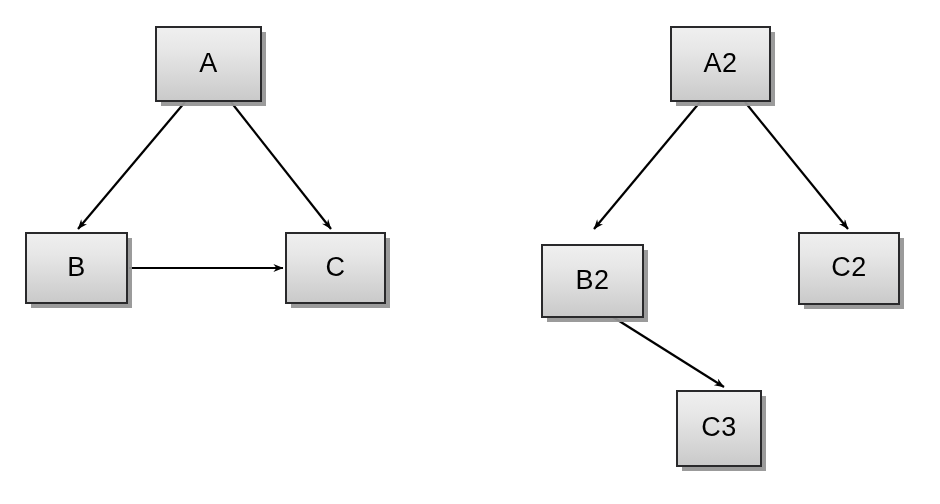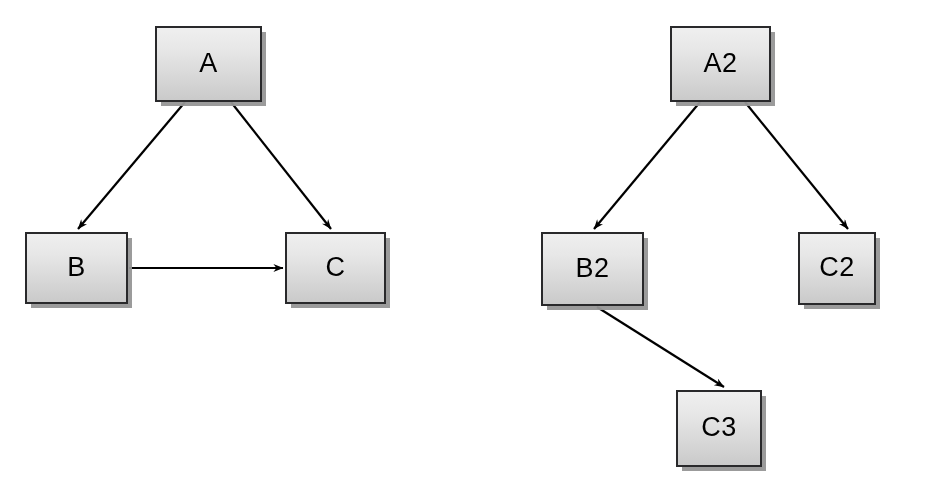--- a/index.html
+++ b/index.html
@@ -77,24 +77,24 @@
       </div>
       <div class="node" style="left: 25px; top: 232px; width: 103px; height: 72px;">
         <span class="node-label">B</span>
       </div>
       <div class="node" style="left: 285px; top: 232px; width: 101px; height: 72px;">
         <span class="node-label">C</span>
       </div>
       <div class="node" style="left: 670px; top: 26px; width: 101px; height: 76px;">
         <span class="node-label">A2</span>
       </div>
-      <div class="node" style="left: 541px; top: 232px; width: 103px; height: 74px; align-items: center;">
+      <div class="node" style="left: 541px; top: 244px; width: 103px; height: 74px; align-items: center;">
         <span class="node-label">B2</span>
       </div>
-      <div class="node" style="left: 798px; top: 232px; width: 78px; height: 73px;">
+      <div class="node" style="left: 798px; top: 232px; width: 102px; height: 73px;">
         <span class="node-label">C2</span>
       </div>
       <div class="node" style="left: 676px; top: 390px; width: 86px; height: 77px;">
         <span class="node-label">C3</span>
       </div>
     </div>
 
 </div>
 
 </body></html>

